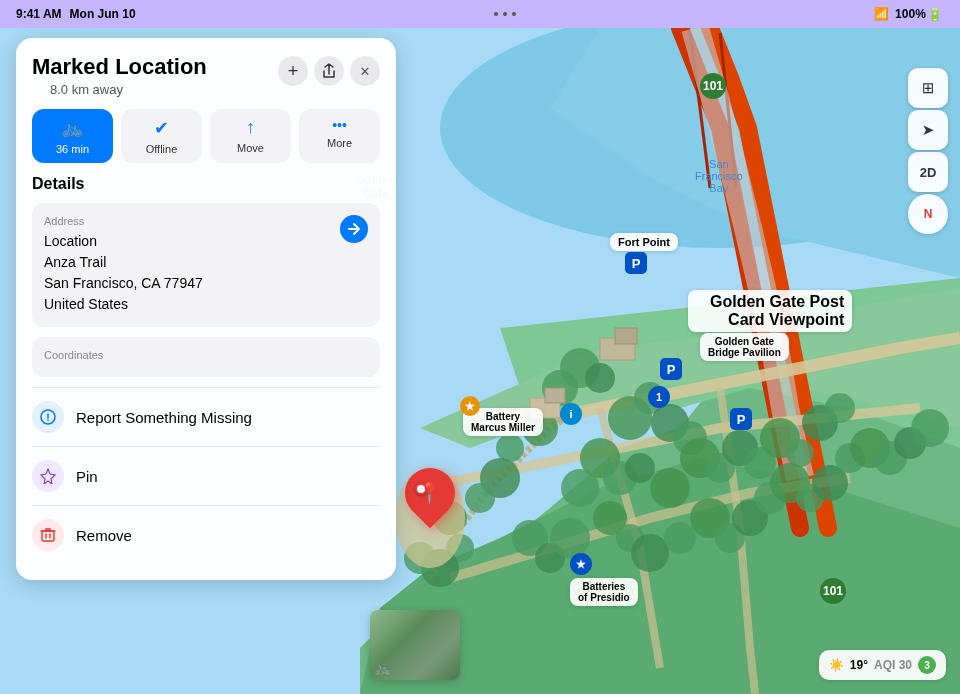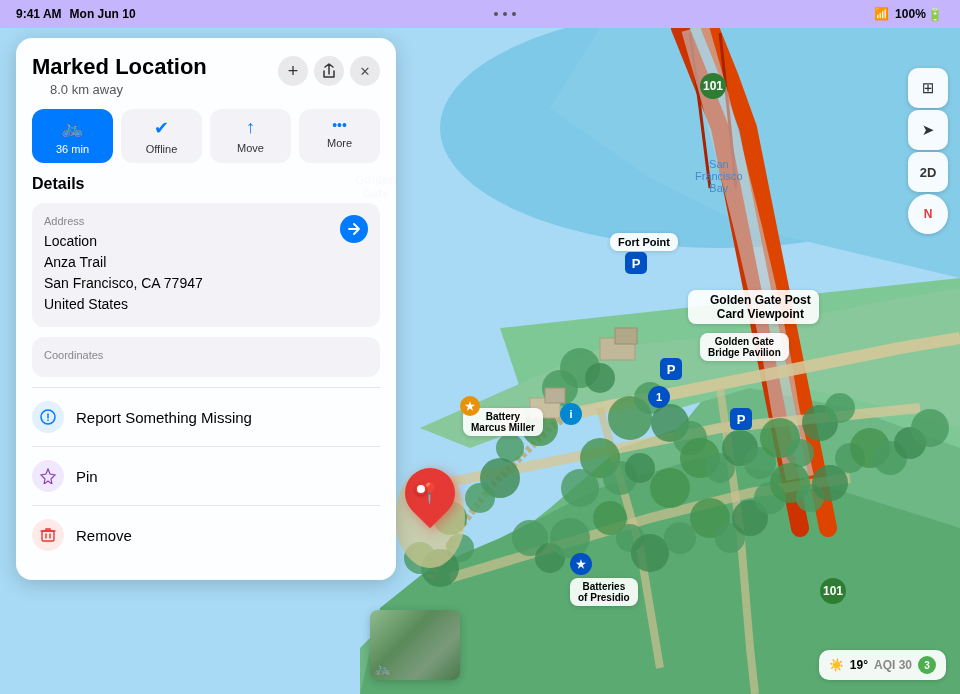--- a/index.html
+++ b/index.html
@@ -527,21 +527,21 @@
     </div>
 
     <div style="position:absolute; left:463px; top:380px;">
       <div class="map-label" style="position:relative; font-size:10px; text-align:center;">
         Battery<br>Marcus Miller
       </div>
     </div>
 
     <div style="position:absolute; left:460px; top:368px; background:#e8920a; color:white; width:20px; height:20px; border-radius:50%; display:flex; align-items:center; justify-content:center; font-size:11px; font-weight:700;">★</div>
 
-    <div class="map-label" style="left:688px; top:262px; font-size:12px; text-align:center;padding-left:22px;">
+    <div class="map-label" style="left:688px; top:262px; font-size:16px; text-align:right;padding-left:22px;">
       Golden Gate Post<br>Card Viewpoint
     </div>
 
     <div class="map-label" style="left:700px; top:305px; font-size:10px; text-align:center;">
       Golden Gate<br>Bridge Pavilion
     </div>
 
     <div style="position:absolute; left:570px; top:525px;">
       <div style="background:#0051c3; color:white; width:22px; height:22px; border-radius:50%; display:flex; align-items:center; justify-content:center; font-size:11px; font-weight:700; margin-bottom:3px;">★</div>
       <div class="map-label" style="position:relative; font-size:10px; text-align:center;">

